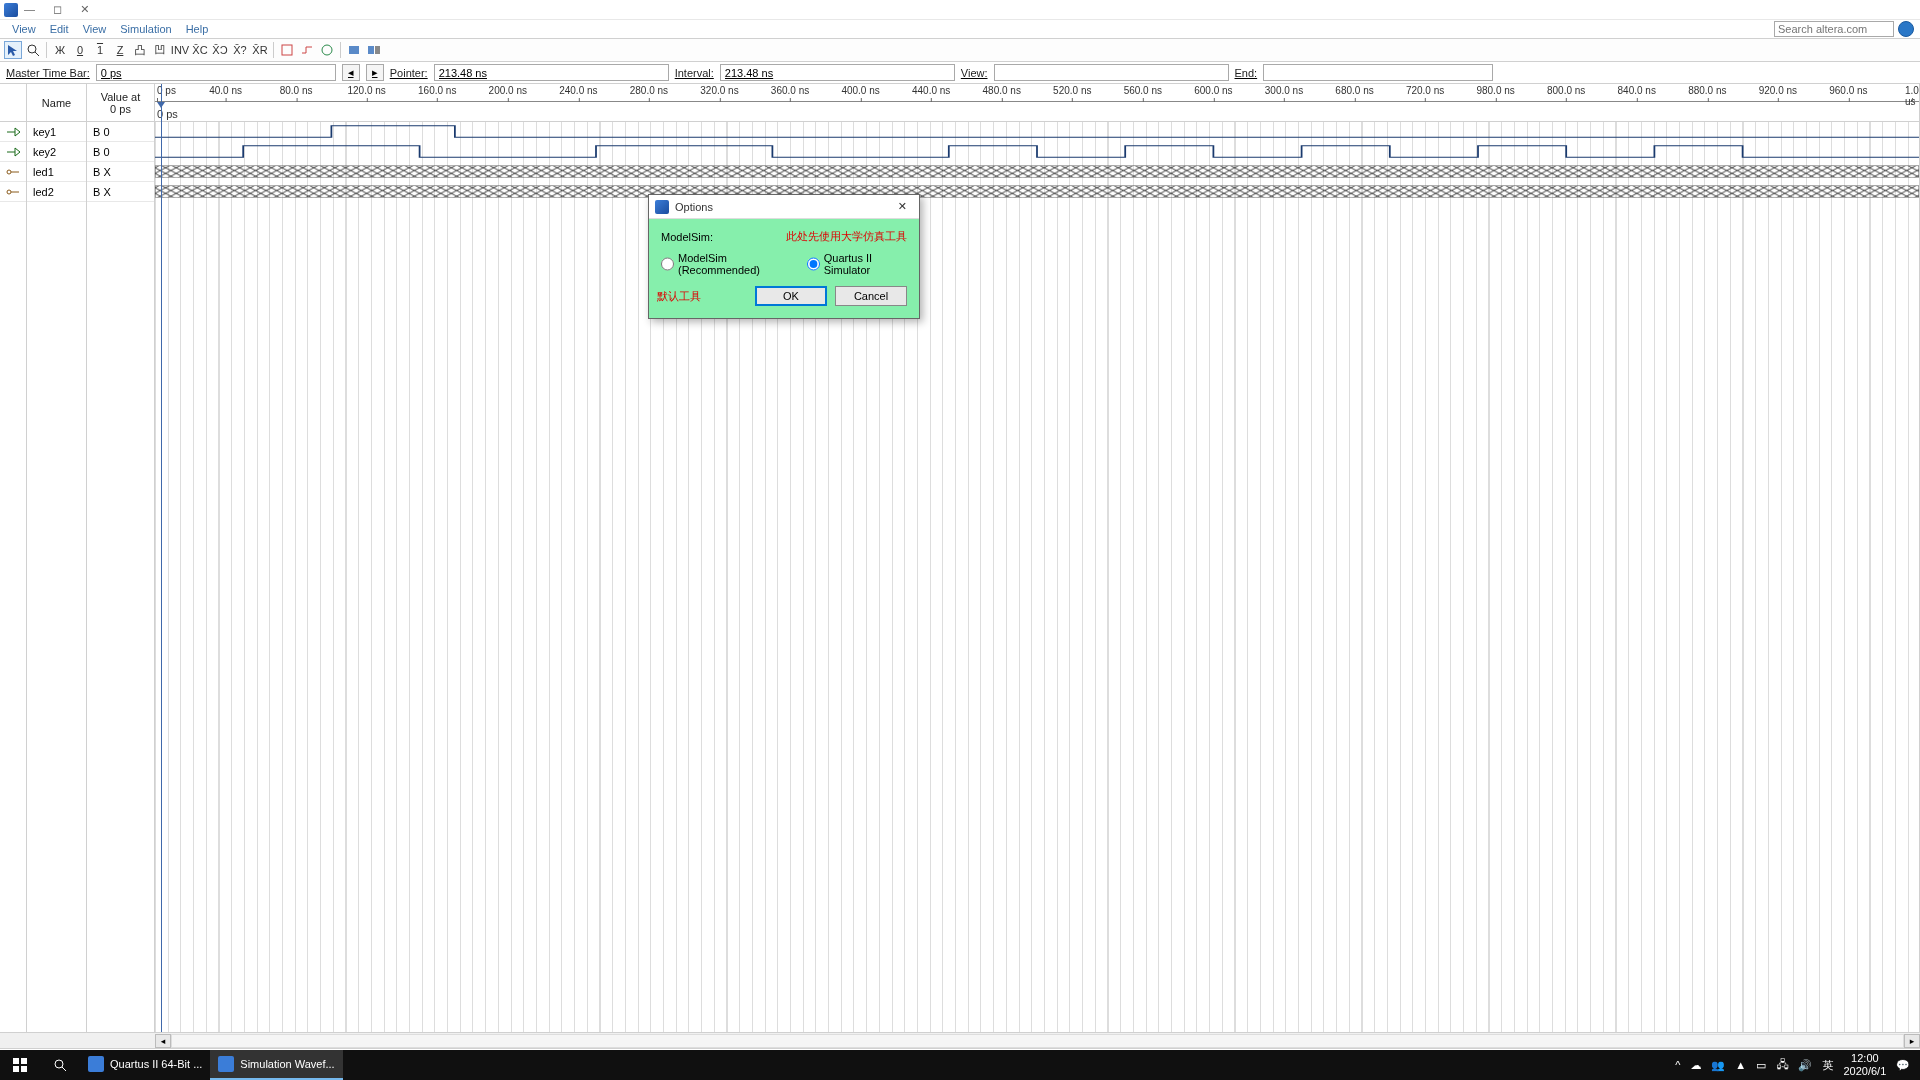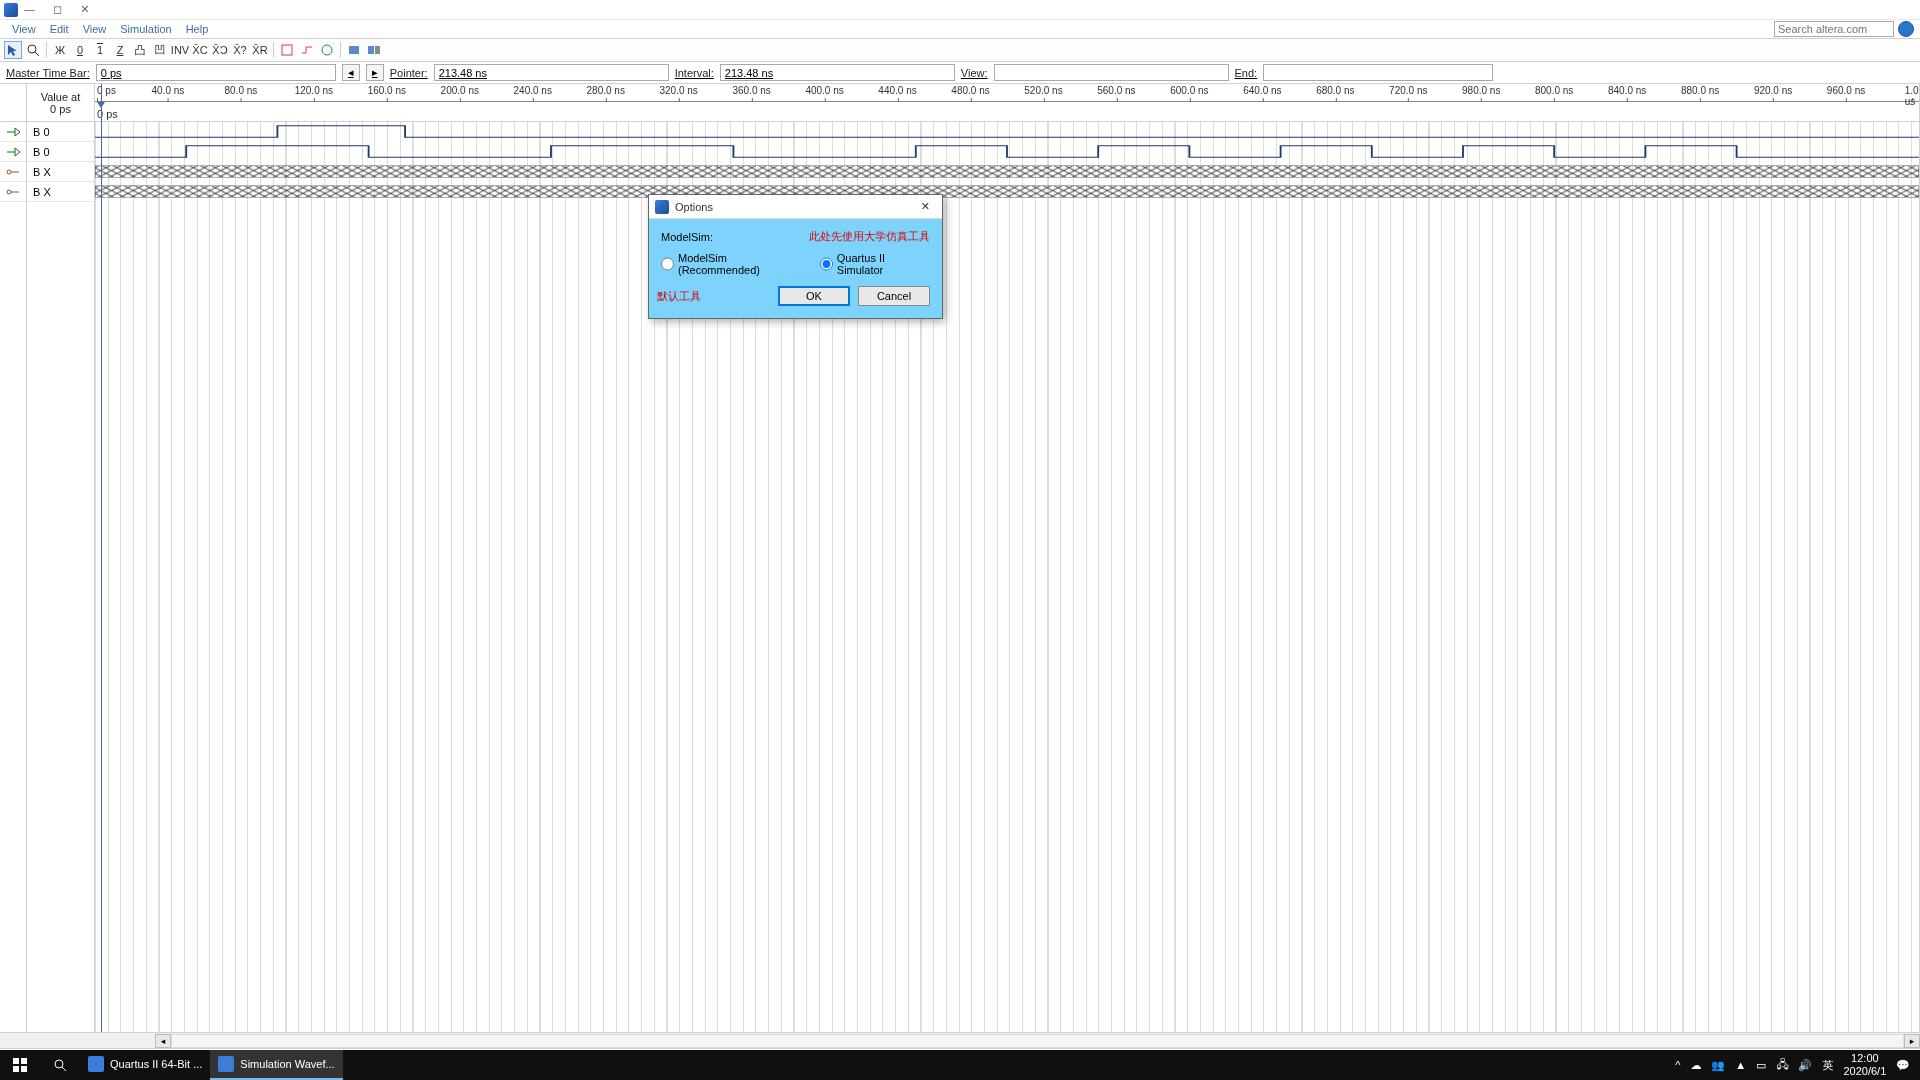--- a/index.html
+++ b/index.html
@@ -57,21 +57,21 @@
 .zero-vert { position:absolute; left:6px; top:0; bottom:0; width:1px; background:#4169aa; z-index:5;}
 
 .grid { position:absolute; top:38px; left:0; right:0; bottom:0; background-image:repeating-linear-gradient(to right, #ddd 0, #ddd 1px, transparent 1px, transparent 12.7px);}
 .wave-rows { position:absolute; top:38px; left:0; right:0;}
 .wave-row { height:20px; position:relative; border-bottom:1px solid transparent;}
 .wave-row svg { position:absolute; top:0; left:0; width:100%; height:100%;}
 .wave-row .digital { stroke:#1a3a6e; stroke-width:1; fill:none;}
 .wave-row .unknown-h { fill:url(#hatch); stroke:#555; stroke-width:.5;}
 
 
-.dialog { position:absolute; left:648px; top:194px; width:295px; background:#7dd3fc; border:1px solid #666; box-shadow:3px 3px 8px rgba(0,0,0,.3); z-index:100;}
+.dialog { position:absolute; left:648px; top:194px; width:272px; background:#86efac; border:1px solid #666; box-shadow:3px 3px 8px rgba(0,0,0,.3); z-index:100;}
 .dlg-title { height:24px; background:#fff; display:flex; align-items:center; padding:0 6px; border-bottom:1px solid #ddd;}
 .dlg-title .ico { width:14px;height:14px;background:linear-gradient(135deg,#3b7dd8,#1a4d9e);border-radius:2px;margin-right:6px;}
 .dlg-title .txt { flex:1; color:#333;}
 .dlg-title .close { padding:0 6px; color:#333;}
 .dlg-body { padding:10px 12px 12px;}
 .dlg-row { display:flex; align-items:center; margin-bottom:8px; gap:6px;}
 .dlg-row .red { color:#d00; font-weight:normal;}
 .radio-group { display:flex; align-items:center; gap:14px; margin-bottom:10px;}
 .radio-group label { display:flex; gap:4px;}
 .dlg-buttons { display:flex; gap:8px; align-items:center;}
@@ -211,20 +211,27 @@
           <circle cx="4" cy="7" r="2" fill="none" stroke="#8a5a1a"></circle>
           <path d="M6 7 L14 7" stroke="#8a5a1a"></path>
         </svg>
       </div>
     <div class="cell">
         <svg viewBox="0 0 16 14">
           <circle cx="4" cy="7" r="2" fill="none" stroke="#8a5a1a"></circle>
           <path d="M6 7 L14 7" stroke="#8a5a1a"></path>
         </svg>
       </div>
+  </div>
+  <div class="namecol">
+    <div class="colhdr">Name</div>
+    <div class="row">key1</div>
+    <div class="row">key2</div>
+    <div class="row">led1</div>
+    <div class="row">led2</div>
   </div>
   <div class="valcol">
     <div class="colhdr">
       <span>Value at</span>
       <span>0 ps</span>
     </div>
     <div class="row">B 0</div>
     <div class="row">B 0</div>
     <div class="row">B X</div>
     <div class="row">B X</div>
@@ -240,21 +247,21 @@
       <span class="tick" style="left:24%">240.0 ns</span>
       <span class="tick" style="left:28%">280.0 ns</span>
       <span class="tick" style="left:32%">320.0 ns</span>
       <span class="tick" style="left:36%">360.0 ns</span>
       <span class="tick" style="left:40%">400.0 ns</span>
       <span class="tick" style="left:44%">440.0 ns</span>
       <span class="tick" style="left:48%">480.0 ns</span>
       <span class="tick" style="left:52%">520.0 ns</span>
       <span class="tick" style="left:56%">560.0 ns</span>
       <span class="tick" style="left:60%">600.0 ns</span>
-      <span class="tick" style="left:64%">640.0 ns</span>
+      <span class="tick" style="left:64%">300.0 ns</span>
       <span class="tick" style="left:68%">680.0 ns</span>
       <span class="tick" style="left:72%">720.0 ns</span>
       <span class="tick" style="left:76%">980.0 ns</span>
       <span class="tick" style="left:80%">800.0 ns</span>
       <span class="tick" style="left:84%">840.0 ns</span>
       <span class="tick" style="left:88%">880.0 ns</span>
       <span class="tick" style="left:92%">920.0 ns</span>
       <span class="tick" style="left:96%">960.0 ns</span>
       <span class="tick" style="left:99.6%">1.0 us</span>
     </div>

